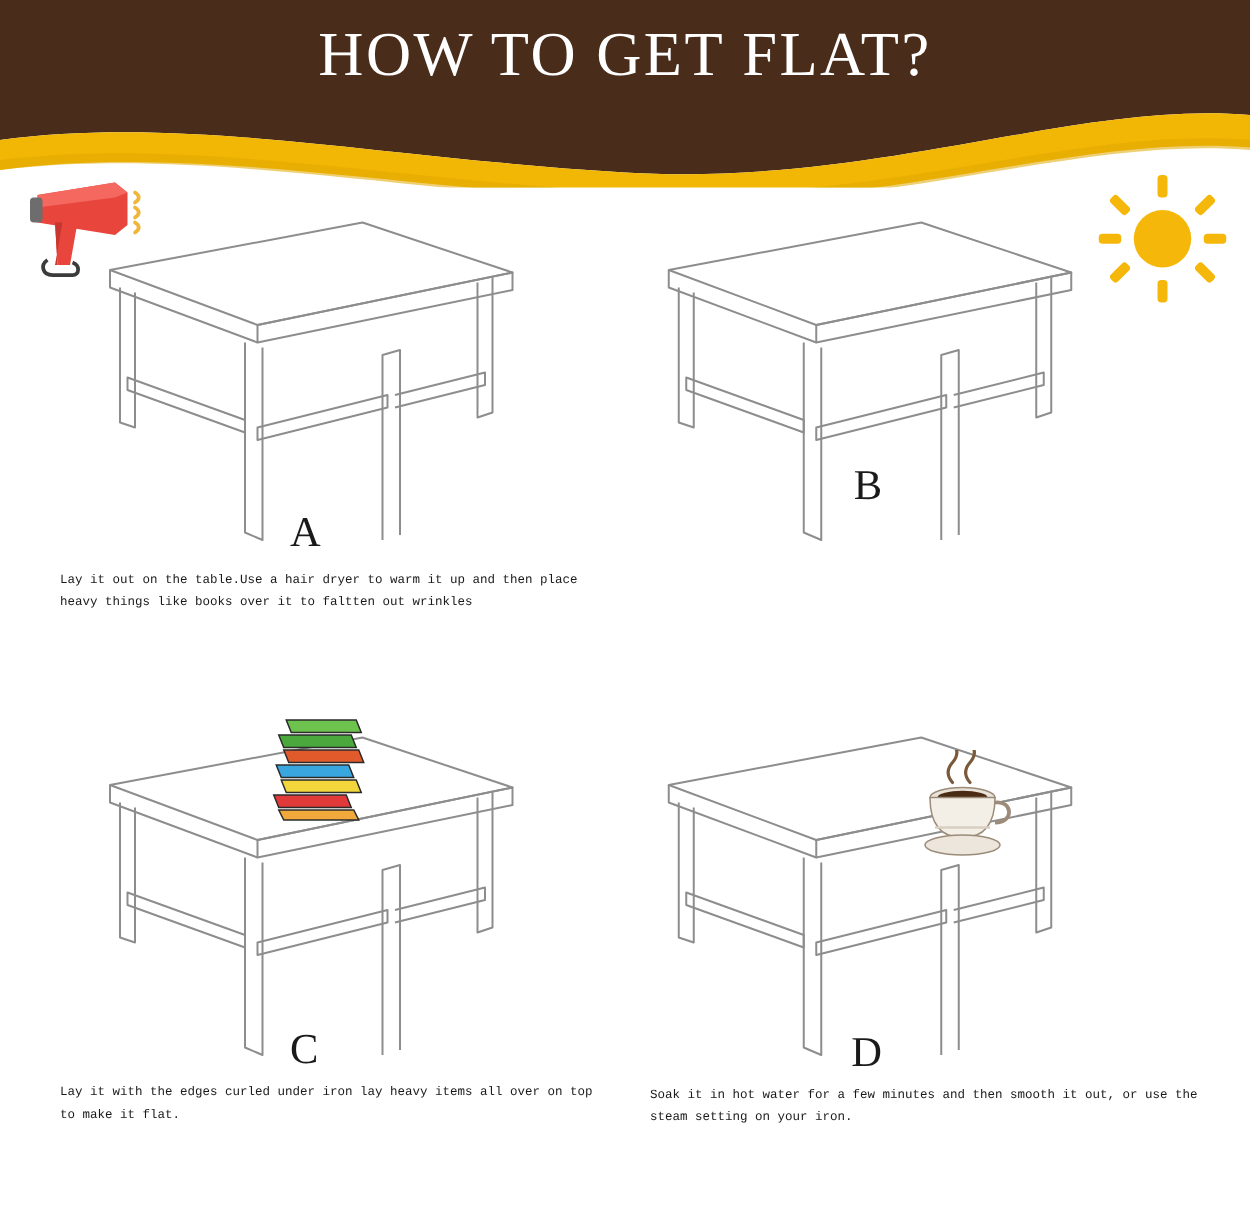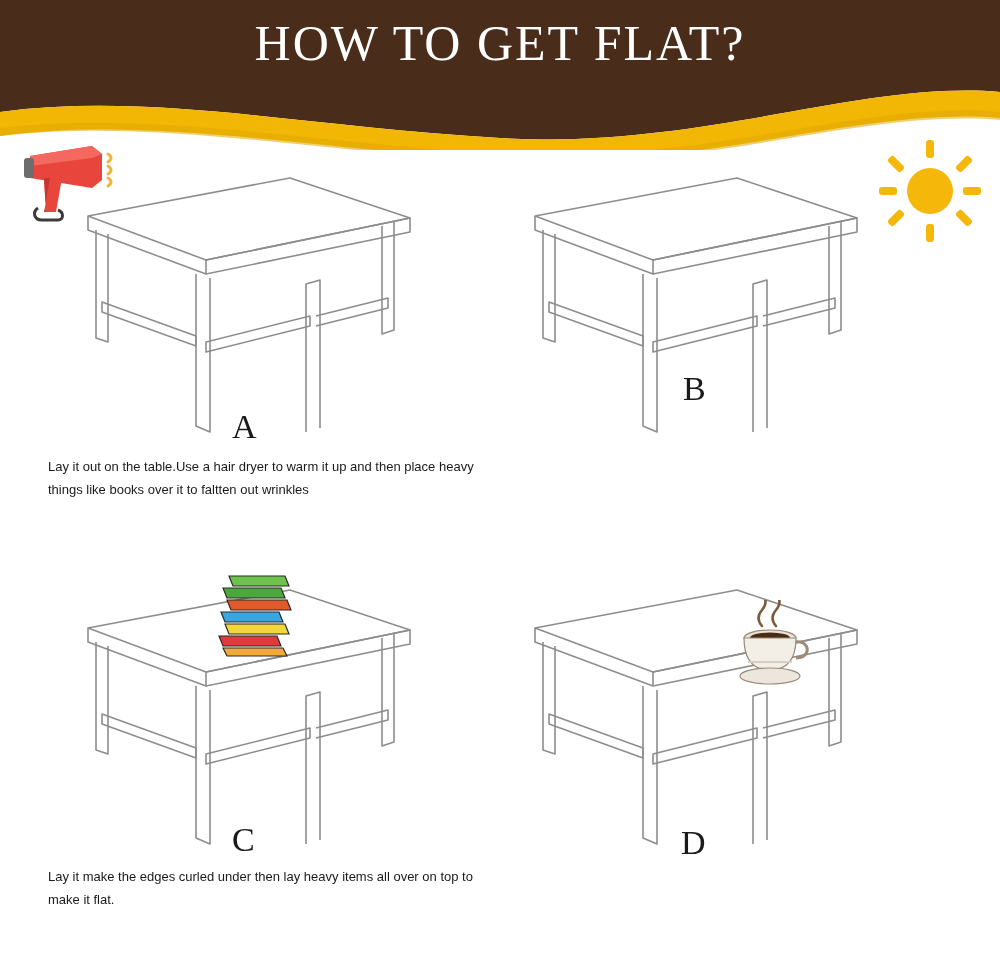--- a/index.html
+++ b/index.html
@@ -77,22 +77,22 @@
   .letter-a { left: 222px; top: 254px; }
   .letter-b { left: 178px; top: 216px; }
   .letter-c { left: 222px; top: 255px; }
   .letter-d { left: 176px; top: 258px; }
 
   .caption {
     position: absolute;
     left: 38px;
     top: 300px;
     width: 440px;
-    font-family: Liberation Sans, sans-serif;
-    font-size: 13px;
+    font-family: Liberation Mono, monospace;
+    font-size: 10px;
     color: #1a1a1a;
     line-height: 1.75;
   }
   .panel-b .caption { left: 15px; width: 460px; top: 300px; }
   .panel-d .caption { left: 15px; width: 460px; top: 300px; }
   .panel-c .caption { top: 298px; }
 
   
   .icon-abs { position: absolute; }
   .hairdryer { left: 8px;  top: -18px; }
@@ -230,21 +230,21 @@
           <path d="M20,62 L80,62 L84,72 L24,72 Z" fill="#f2d63b"></path>
           <path d="M16,50 L74,50 L78,60 L20,60 Z" fill="#3aa6e0"></path>
           <path d="M22,38 L82,38 L86,48 L26,48 Z" fill="#e05a2b"></path>
           <path d="M18,26 L76,26 L80,36 L22,36 Z" fill="#4aa83c"></path>
           <path d="M24,14 L80,14 L84,24 L28,24 Z" fill="#6ec24e"></path>
         </g>
       </svg>
 
       <div class="panel-letter letter-c">C</div>
     </div>
-    <div class="caption">Lay it make the edges curled under then lay heavy items all over on top to make it flat.</div>
+    <div class="caption">Lay it with the edges curled under iron lay heavy items all over on top to make it flat.</div>
   </div>
 
   <div class="panel panel-d">
     <div class="art">
 
       <svg class="table-svg" width="460" height="300" viewBox="0 0 460 300">
         <g fill="none" stroke="#8d8d8d" stroke-width="1.6" stroke-linejoin="round">
           <path d="M30,60 L232,22 L352,62 L148,104 Z"></path>
           <path d="M30,60 L30,74 L148,118 L148,104"></path>
           <path d="M148,104 L352,62 L352,76 L148,118"></path>
@@ -268,15 +268,16 @@
           <ellipse cx="50" cy="38" rx="20" ry="5.5" fill="#4a2b14"></ellipse>
           <path d="M24,38 C24,58 32,70 50,70 C68,70 76,58 76,38 Z" fill="#f3efe7" stroke="#9b8b78" stroke-width="1.2"></path>
           <path d="M76,42 C90,40 92,58 76,58" fill="none" stroke="#9b8b78" stroke-width="3"></path>
           <ellipse cx="50" cy="76" rx="30" ry="8" fill="#ece6dc" stroke="#9b8b78" stroke-width="1.2"></ellipse>
           <path d="M28,62 L72,62" stroke="#d8cfc1" stroke-width="2" fill="none"></path>
         </g>
       </svg>
 
       <div class="panel-letter letter-d">D</div>
     </div>
+    <div class="caption">Soak it in hot water for a few minutes and then smooth it out, or use the steam setting on your iron.</div>
   </div>
 
 </div>
 
 </body></html>

